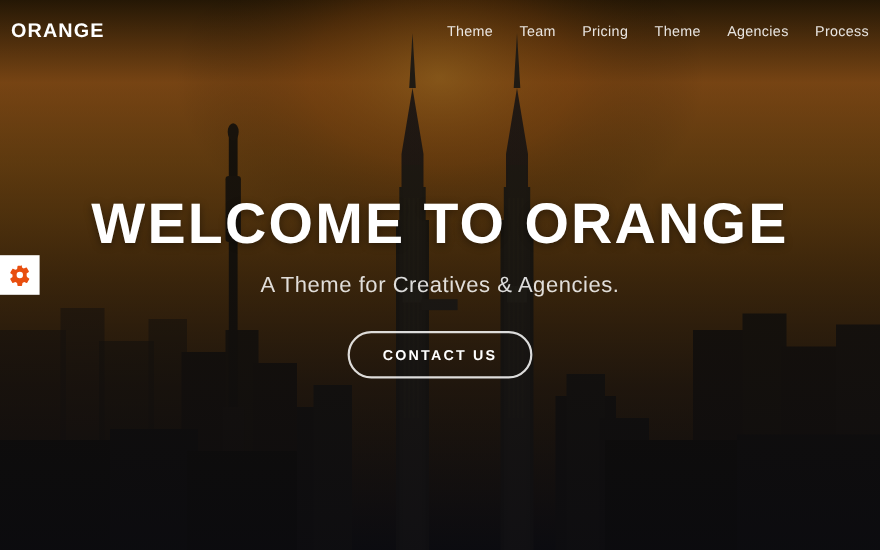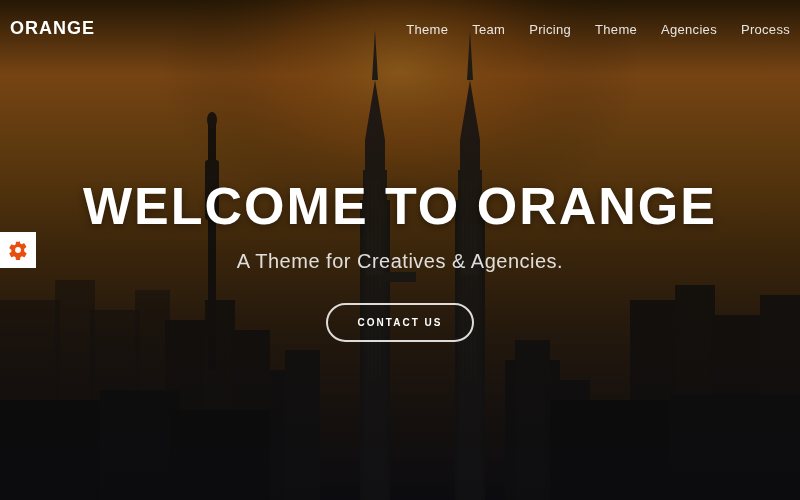--- a/index.html
+++ b/index.html
@@ -147,21 +147,21 @@
       color: rgba(255,255,255,0.85);
       margin-bottom: 30px;
       letter-spacing: 0.5px;
     }
 
     .contact-btn {
       display: inline-block;
       border: 2px solid rgba(255,255,255,0.85);
       color: #ffffff;
       text-transform: uppercase;
-      font-size: 10px;
+      font-size: 13px;
       font-weight: 600;
       letter-spacing: 2px;
       padding: 12px 30px;
       border-radius: 30px;
       cursor: pointer;
       background: transparent;
       transition: background 0.3s;
       text-decoration: none;
     }
   </style>

